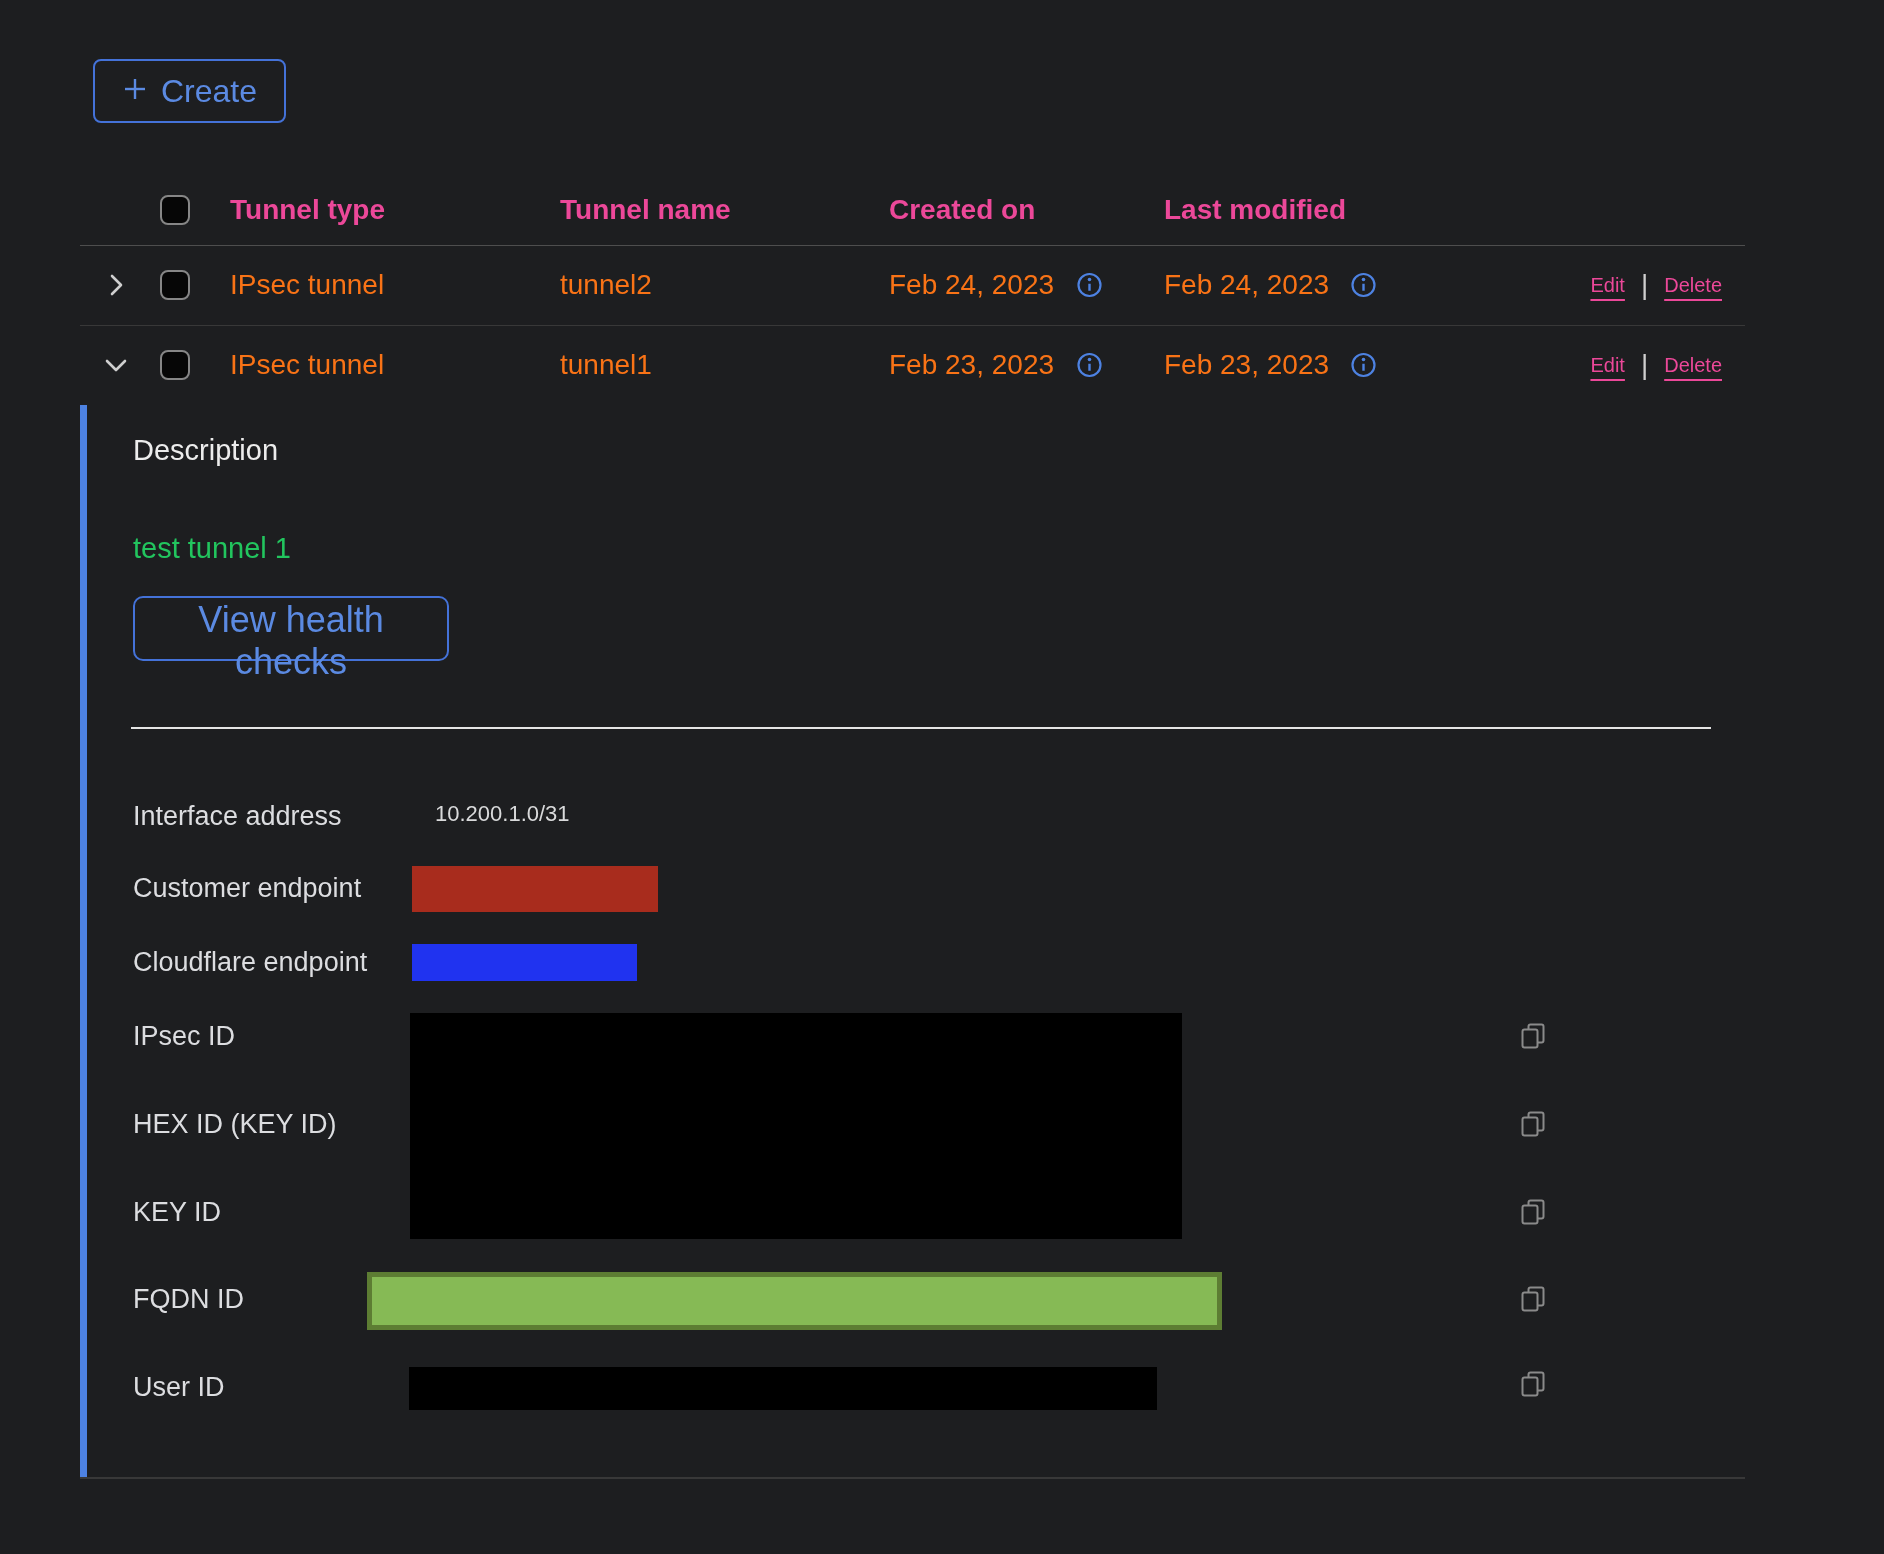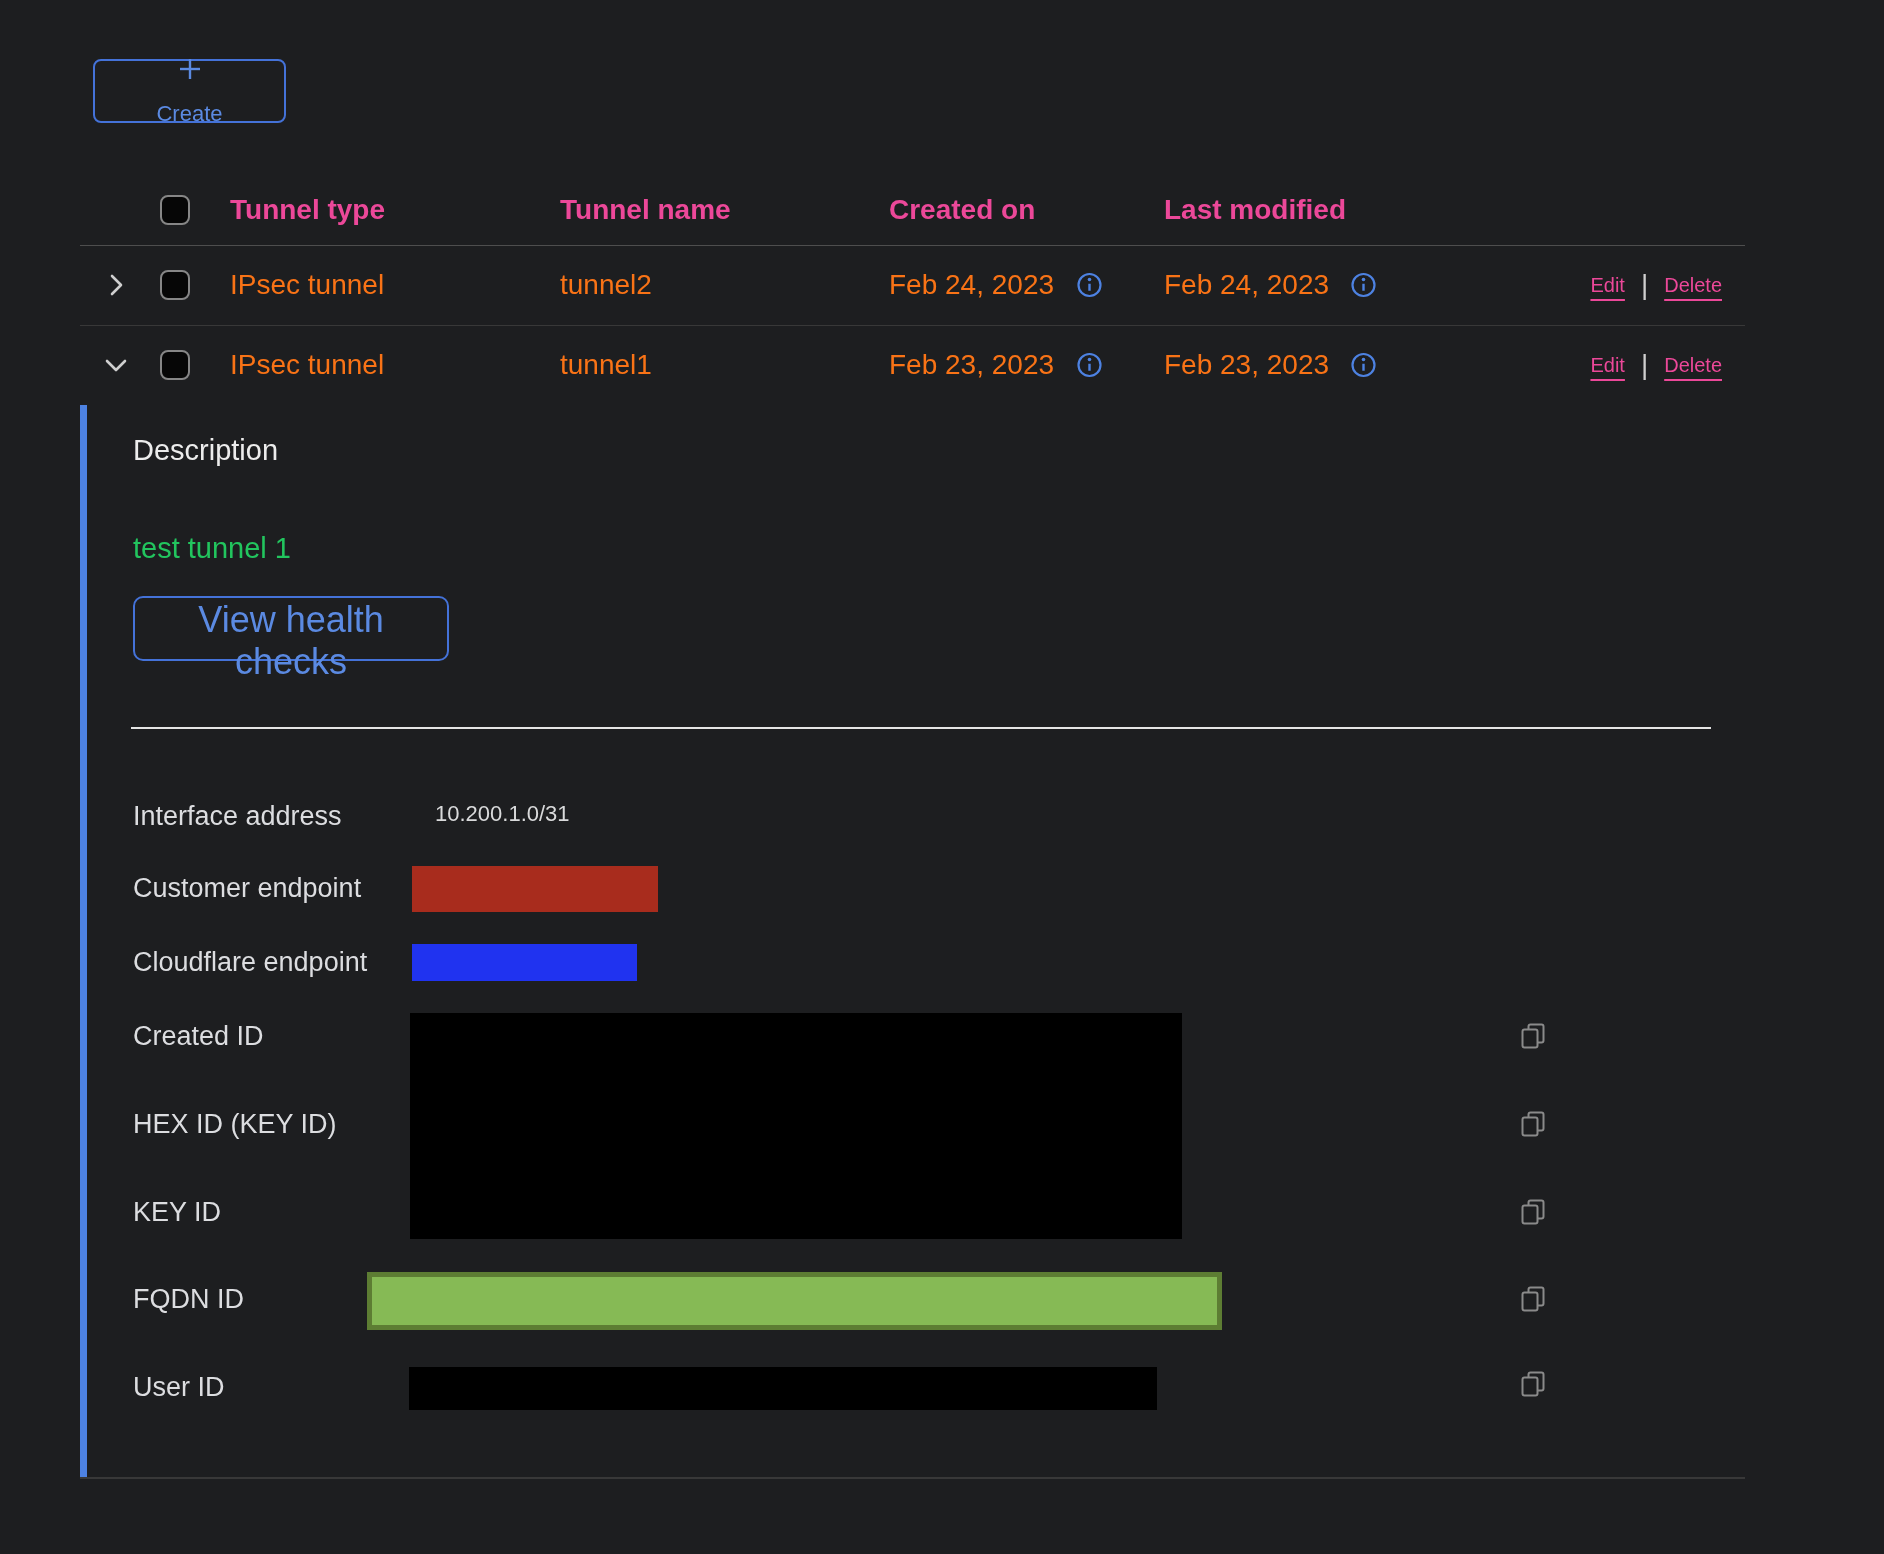--- a/index.html
+++ b/index.html
@@ -8,24 +8,23 @@
     background:#1d1e20; overflow:hidden;
     font-family:"Liberation Sans", sans-serif;
     color:#d9dadb;
   }
   .abs { position:absolute; }
 
   
   .create-btn {
     position:absolute; left:93px; top:59px; width:193px; height:64px;
     border:2px solid #4472d8; border-radius:8px; background:transparent;
-    color:#5b8ae2; font-size:22px; font-family:inherit;
+    color:#5b8ae2; font-size:32px; font-family:inherit;
     display:flex; align-items:center; justify-content:center; gap:13px;
     cursor:pointer;
-    flex-direction:column;
   }
 
   
   .trow { position:absolute; left:80px; width:1665px; }
   .thead { top:175px; height:70px; border-bottom:1px solid #4e4e4e; }
   .row-1 { top:245px; height:80px; border-bottom:1px solid #383838; }
   .row-2 { top:325px; height:80px; }
   .cell { position:absolute; top:50%; transform:translateY(-50%); white-space:nowrap; }
   .hdr  { font-weight:700; color:#ec4899; font-size:28px;text-align:center; }
   .cellval { color:#f97316; font-size:28px; }
@@ -192,21 +191,21 @@
 
   <div class="abs flabel" style="top:801px;">Interface address</div>
   <div class="abs fvalue" style="left:435px; top:801px;">10.200.1.0/31</div>
 
   <div class="abs flabel" style="top:873px;">Customer endpoint</div>
   <div class="redact r-customer"></div>
 
   <div class="abs flabel" style="top:947px;">Cloudflare endpoint</div>
   <div class="redact r-cloudflare"></div>
 
-  <div class="abs flabel" style="top:1021px;">Created ID</div>
+  <div class="abs flabel" style="top:1021px;">IPsec ID</div>
   <div class="abs flabel" style="top:1109px;">HEX ID (KEY ID)</div>
   <div class="abs flabel" style="top:1197px;">KEY ID</div>
   <div class="redact r-ids"></div>
 
   <div class="abs flabel" style="top:1284px;">FQDN ID</div>
   <div class="redact r-fqdn"></div>
 
   <div class="abs flabel" style="top:1372px;">User ID</div>
   <div class="redact r-user"></div>
 

